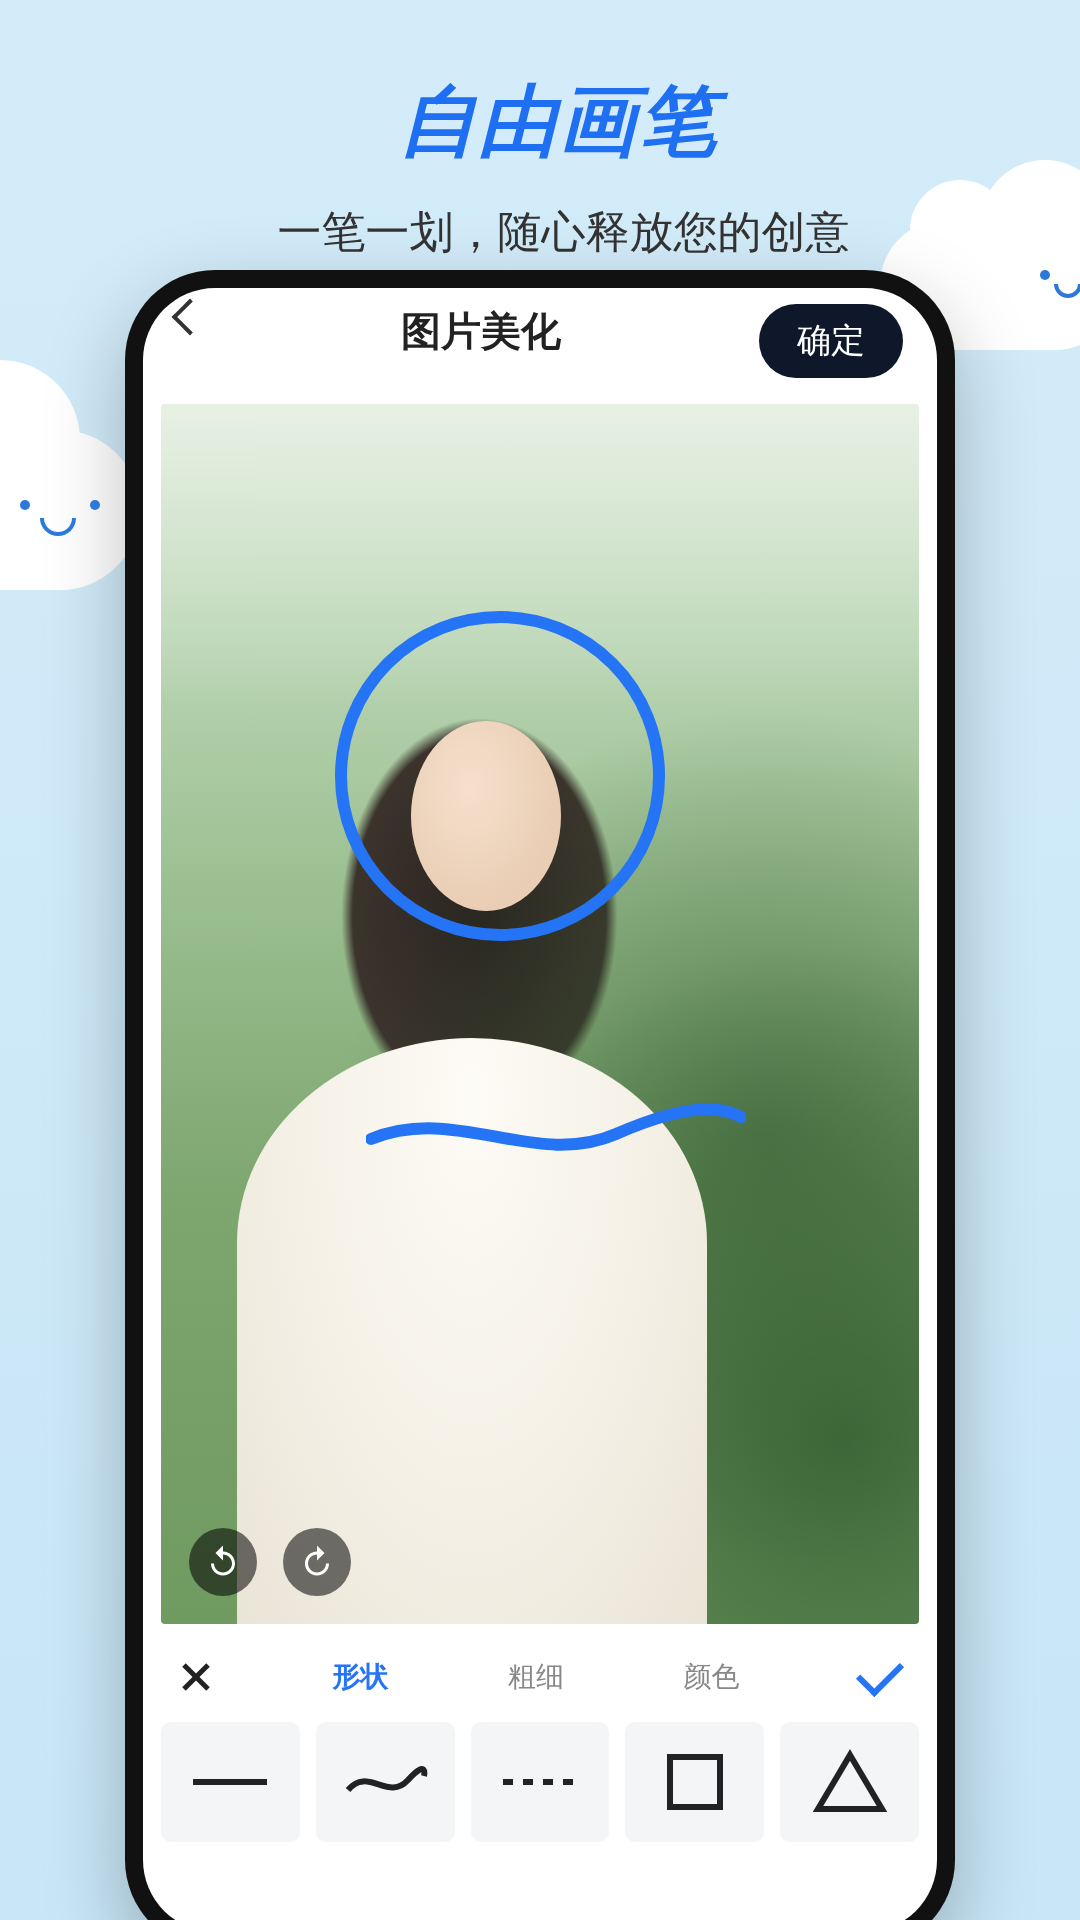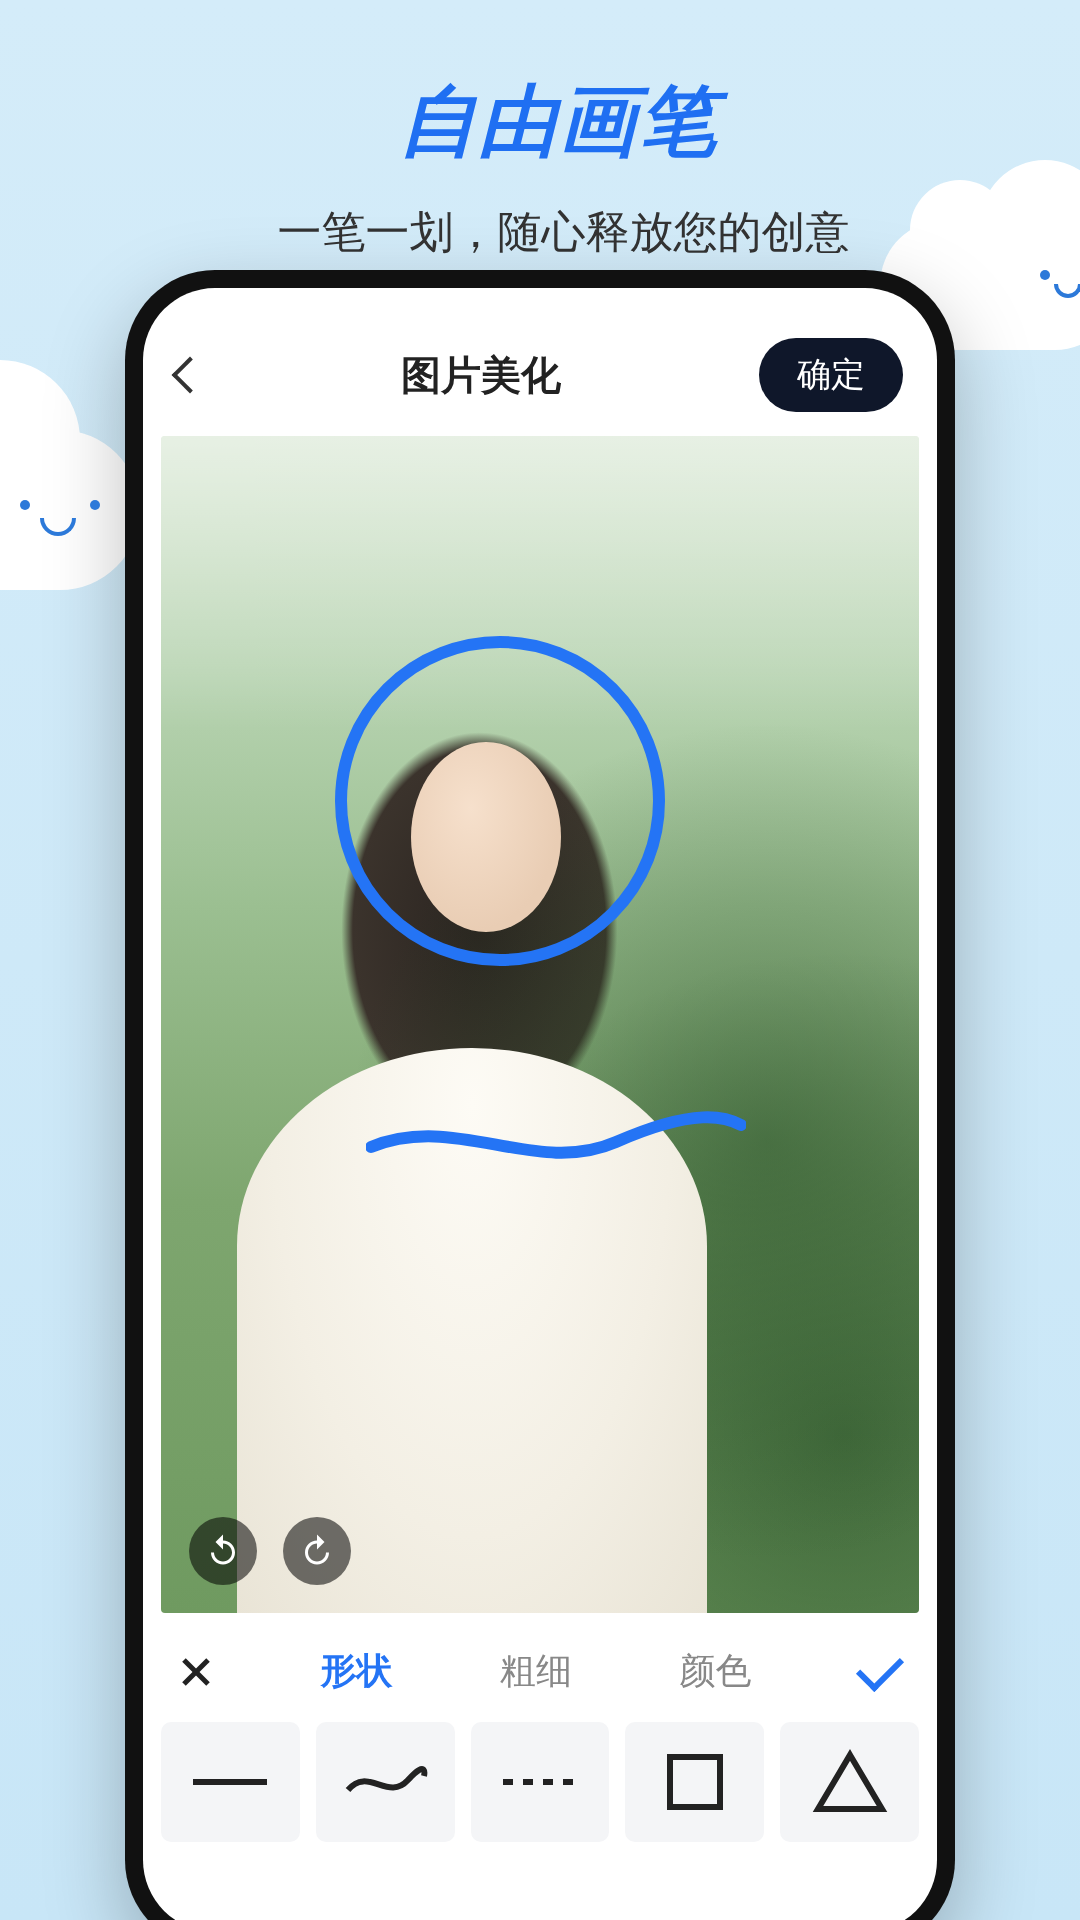--- a/index.html
+++ b/index.html
@@ -102,24 +102,23 @@
   border-radius: 72px;
   overflow: hidden;
   display: flex;
   flex-direction: column;
 }
 
 
 .topbar {
   height: 110px;
   display:flex;
-  align-items:center;
+  align-items:flex-start;
   justify-content:space-between;
-  padding: 0 34px;
-  margin-top: 32px;
+  padding: 16px 34px;
 }
 .back-chevron {
   width:26px;height:26px;border-left:4px solid #333;border-bottom:4px solid #333;transform:rotate(45deg);
 }
 .topbar-title {
   font-size: 40px;
   font-weight: 600;
   color:#222;
 }
 .confirm-btn {
@@ -203,21 +202,21 @@
 .circ-btn svg { width:36px;height:36px;fill:#fff;}
 
 
 .tabs {
   display:flex;
   align-items:center;
   justify-content:space-between;
   padding: 24px 36px 16px;
 }
 .tab {
-  font-size:36px;
+  font-size:28px;
   color:#888;
 }
 .tab.active { color:#2474f5; font-weight:600;}
 .close-x {
   width:34px;height:34px;position:relative;
 }
 .close-x::before,.close-x::after{
   content:"";position:absolute;left:50%;top:0;width:5px;height:100%;background:#222;transform-origin:center;
 }
 .close-x::before{transform:translateX(-50%) rotate(45deg);}

